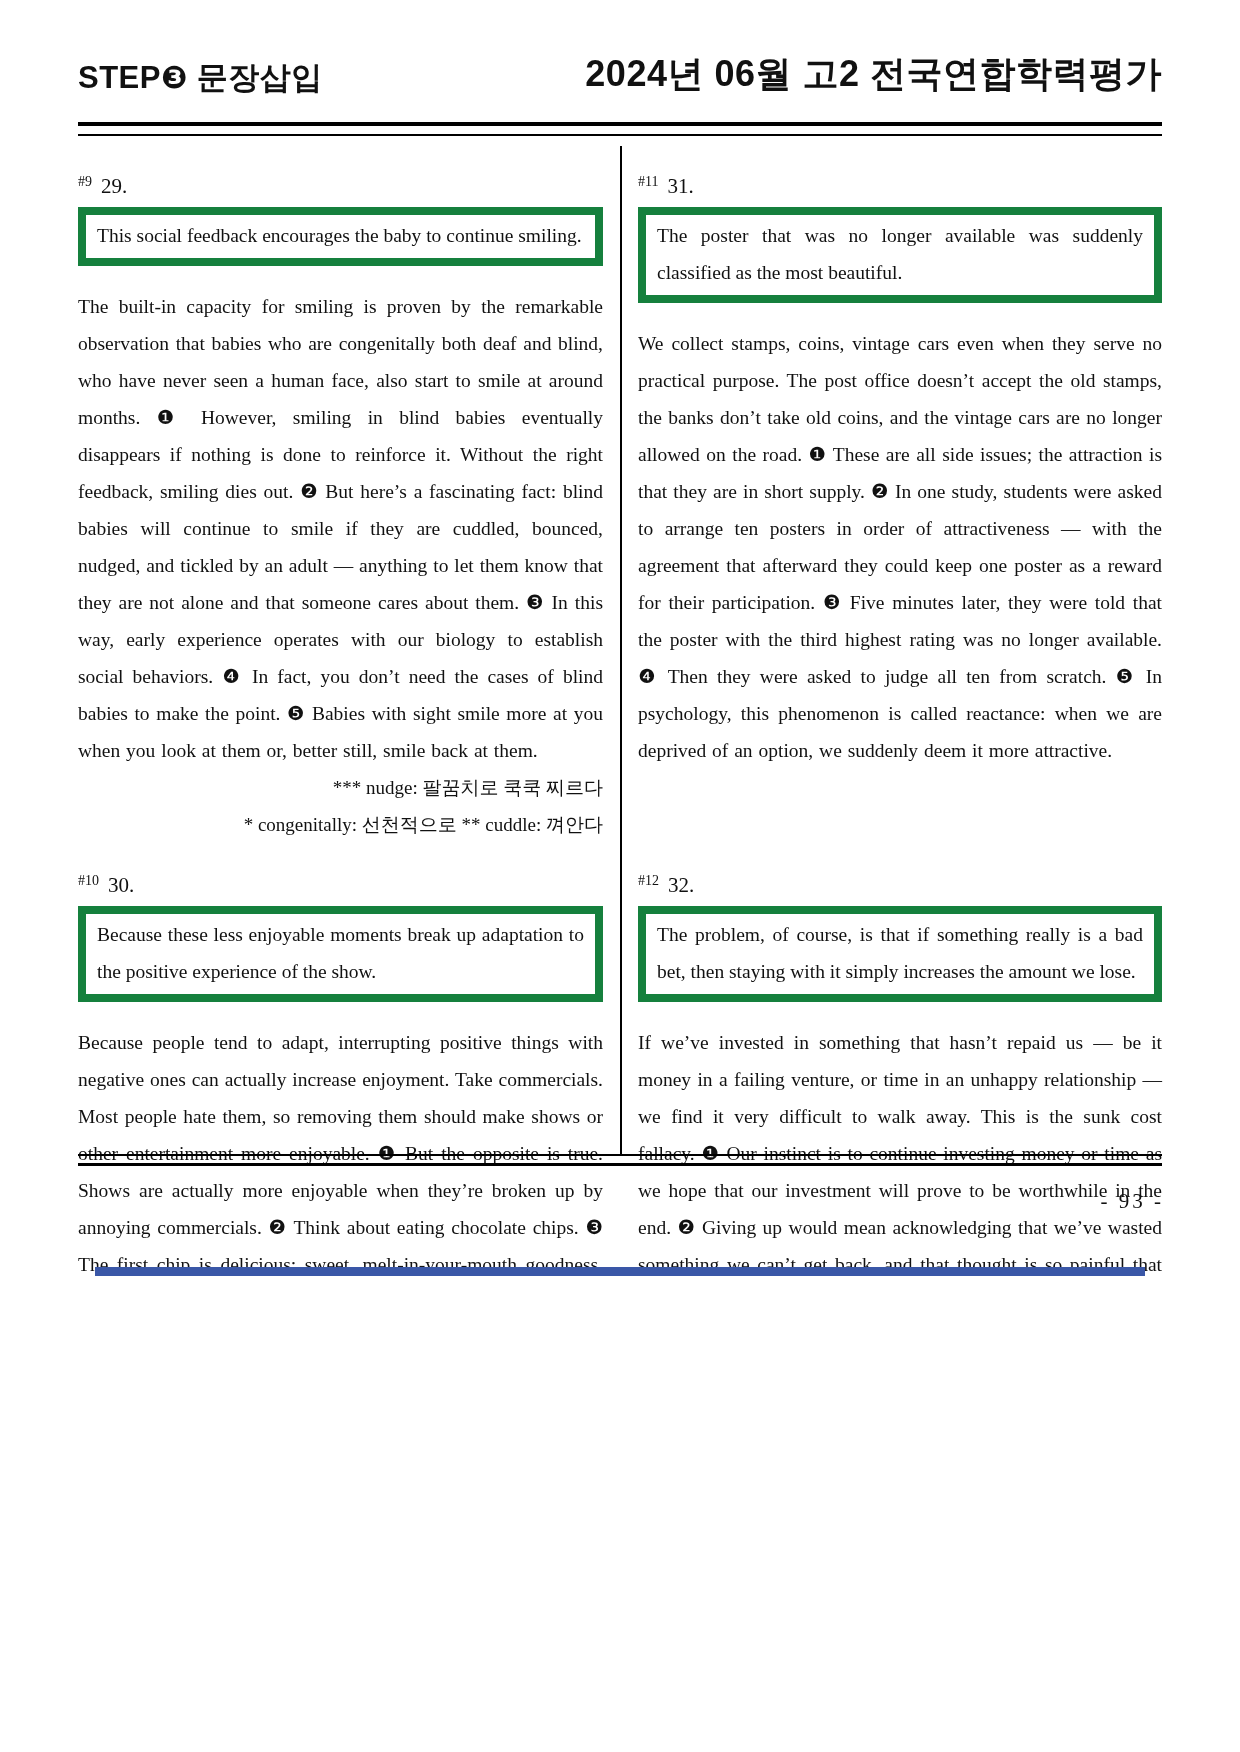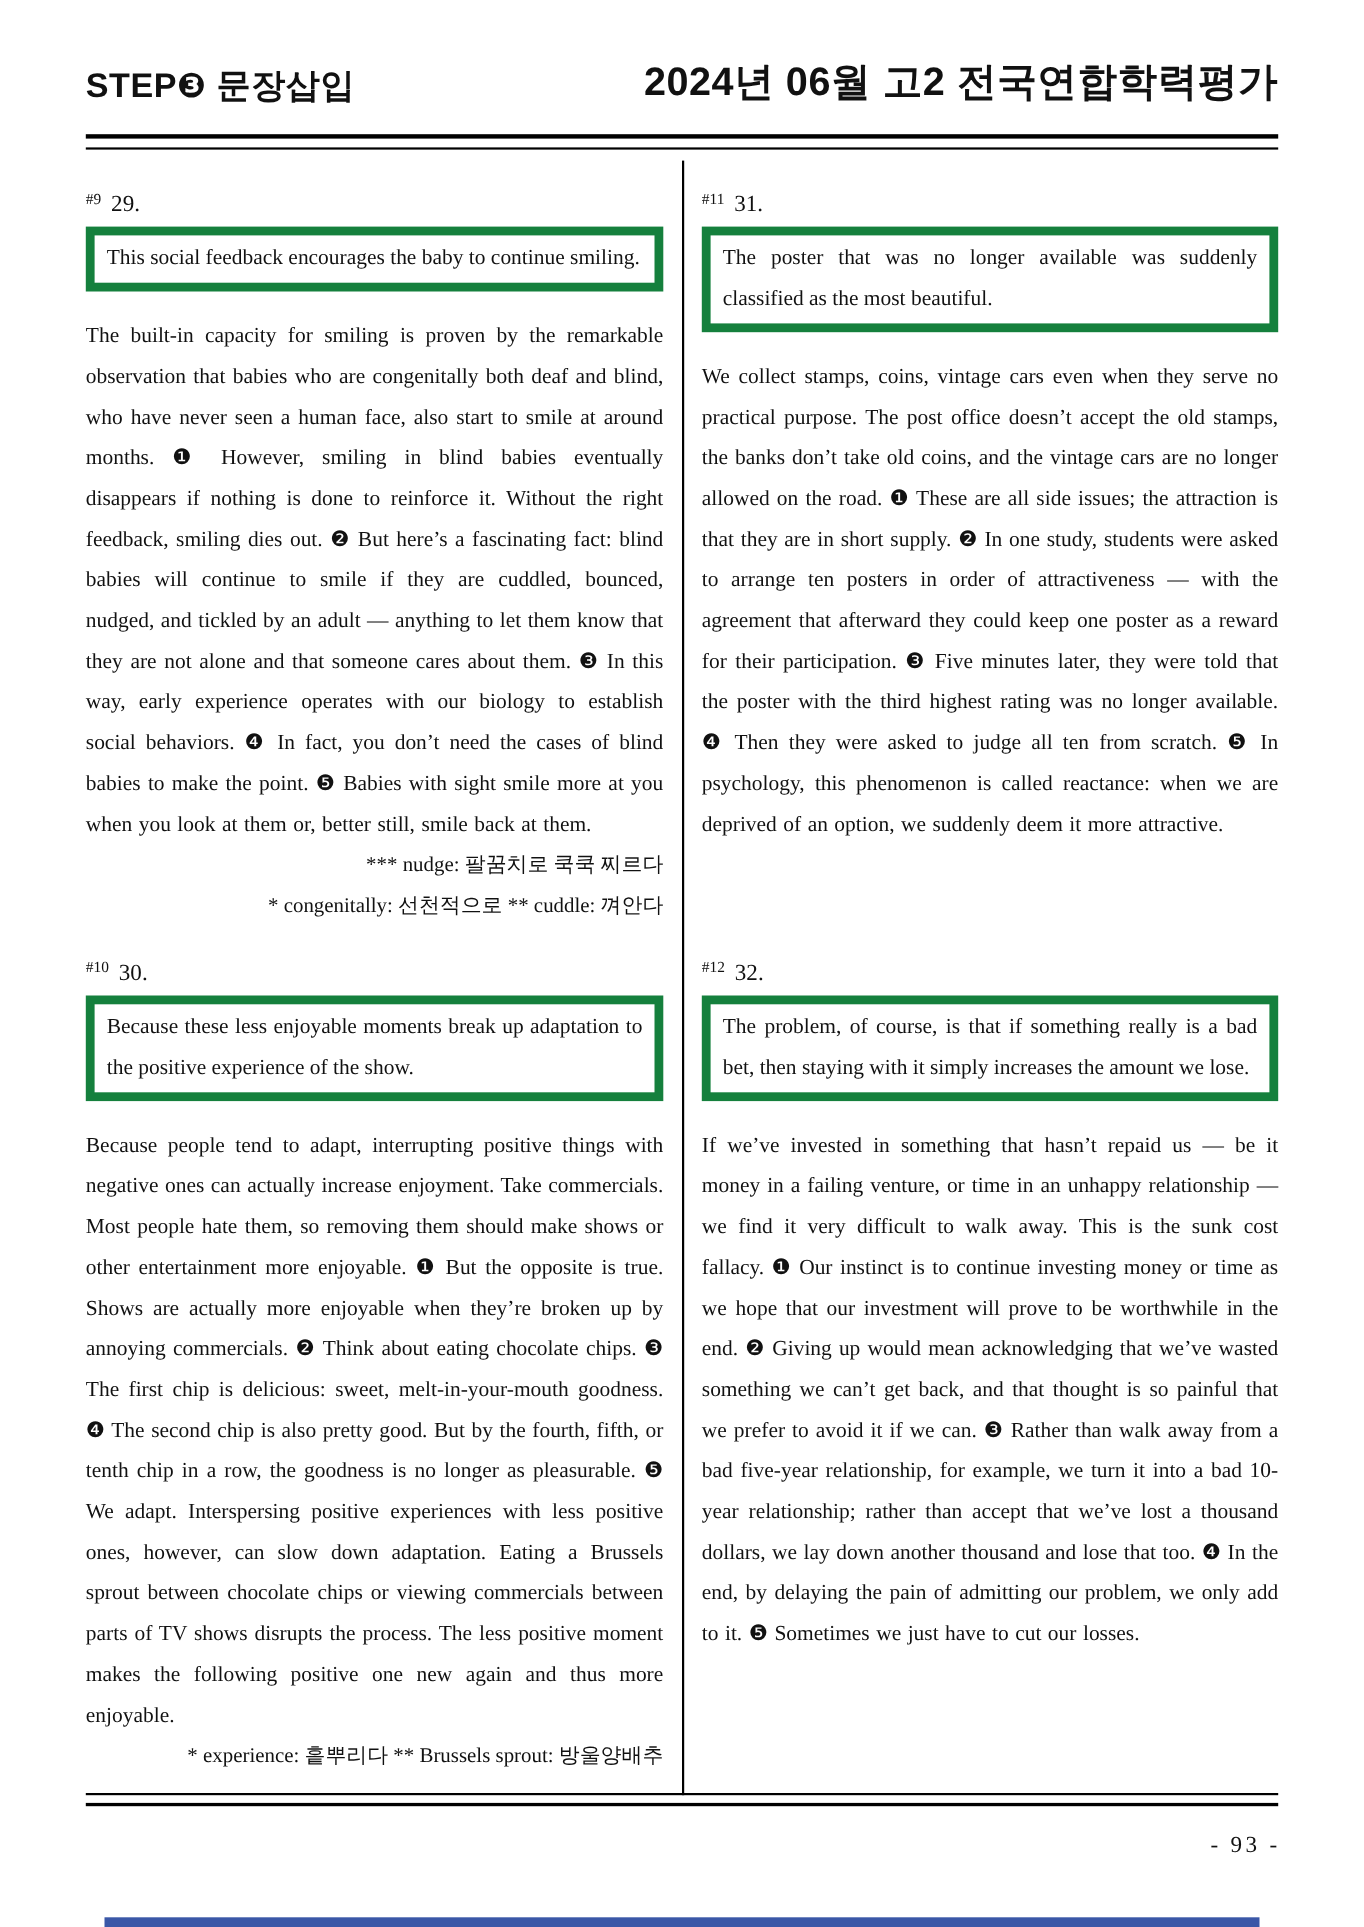--- a/index.html
+++ b/index.html
@@ -1,18 +1,18 @@
 <!DOCTYPE html>
 <html><head>
 <meta charset="utf-8">
 <style>
   html,body{margin:0;padding:0;background:#ffffff;}
   .page{
     position:relative;
-    width:1240px;height:1752px;
+    width:1240px;height:1276px;
     background:#ffffff;
     color:#111;
     font-family:"Liberation Serif","DejaVu Serif","DejaVu Sans",serif;
     overflow:hidden;
   }
   
   .header{
     position:absolute;top:50px;left:78px;right:78px;
     display:flex;justify-content:space-between;align-items:flex-end;
   }

